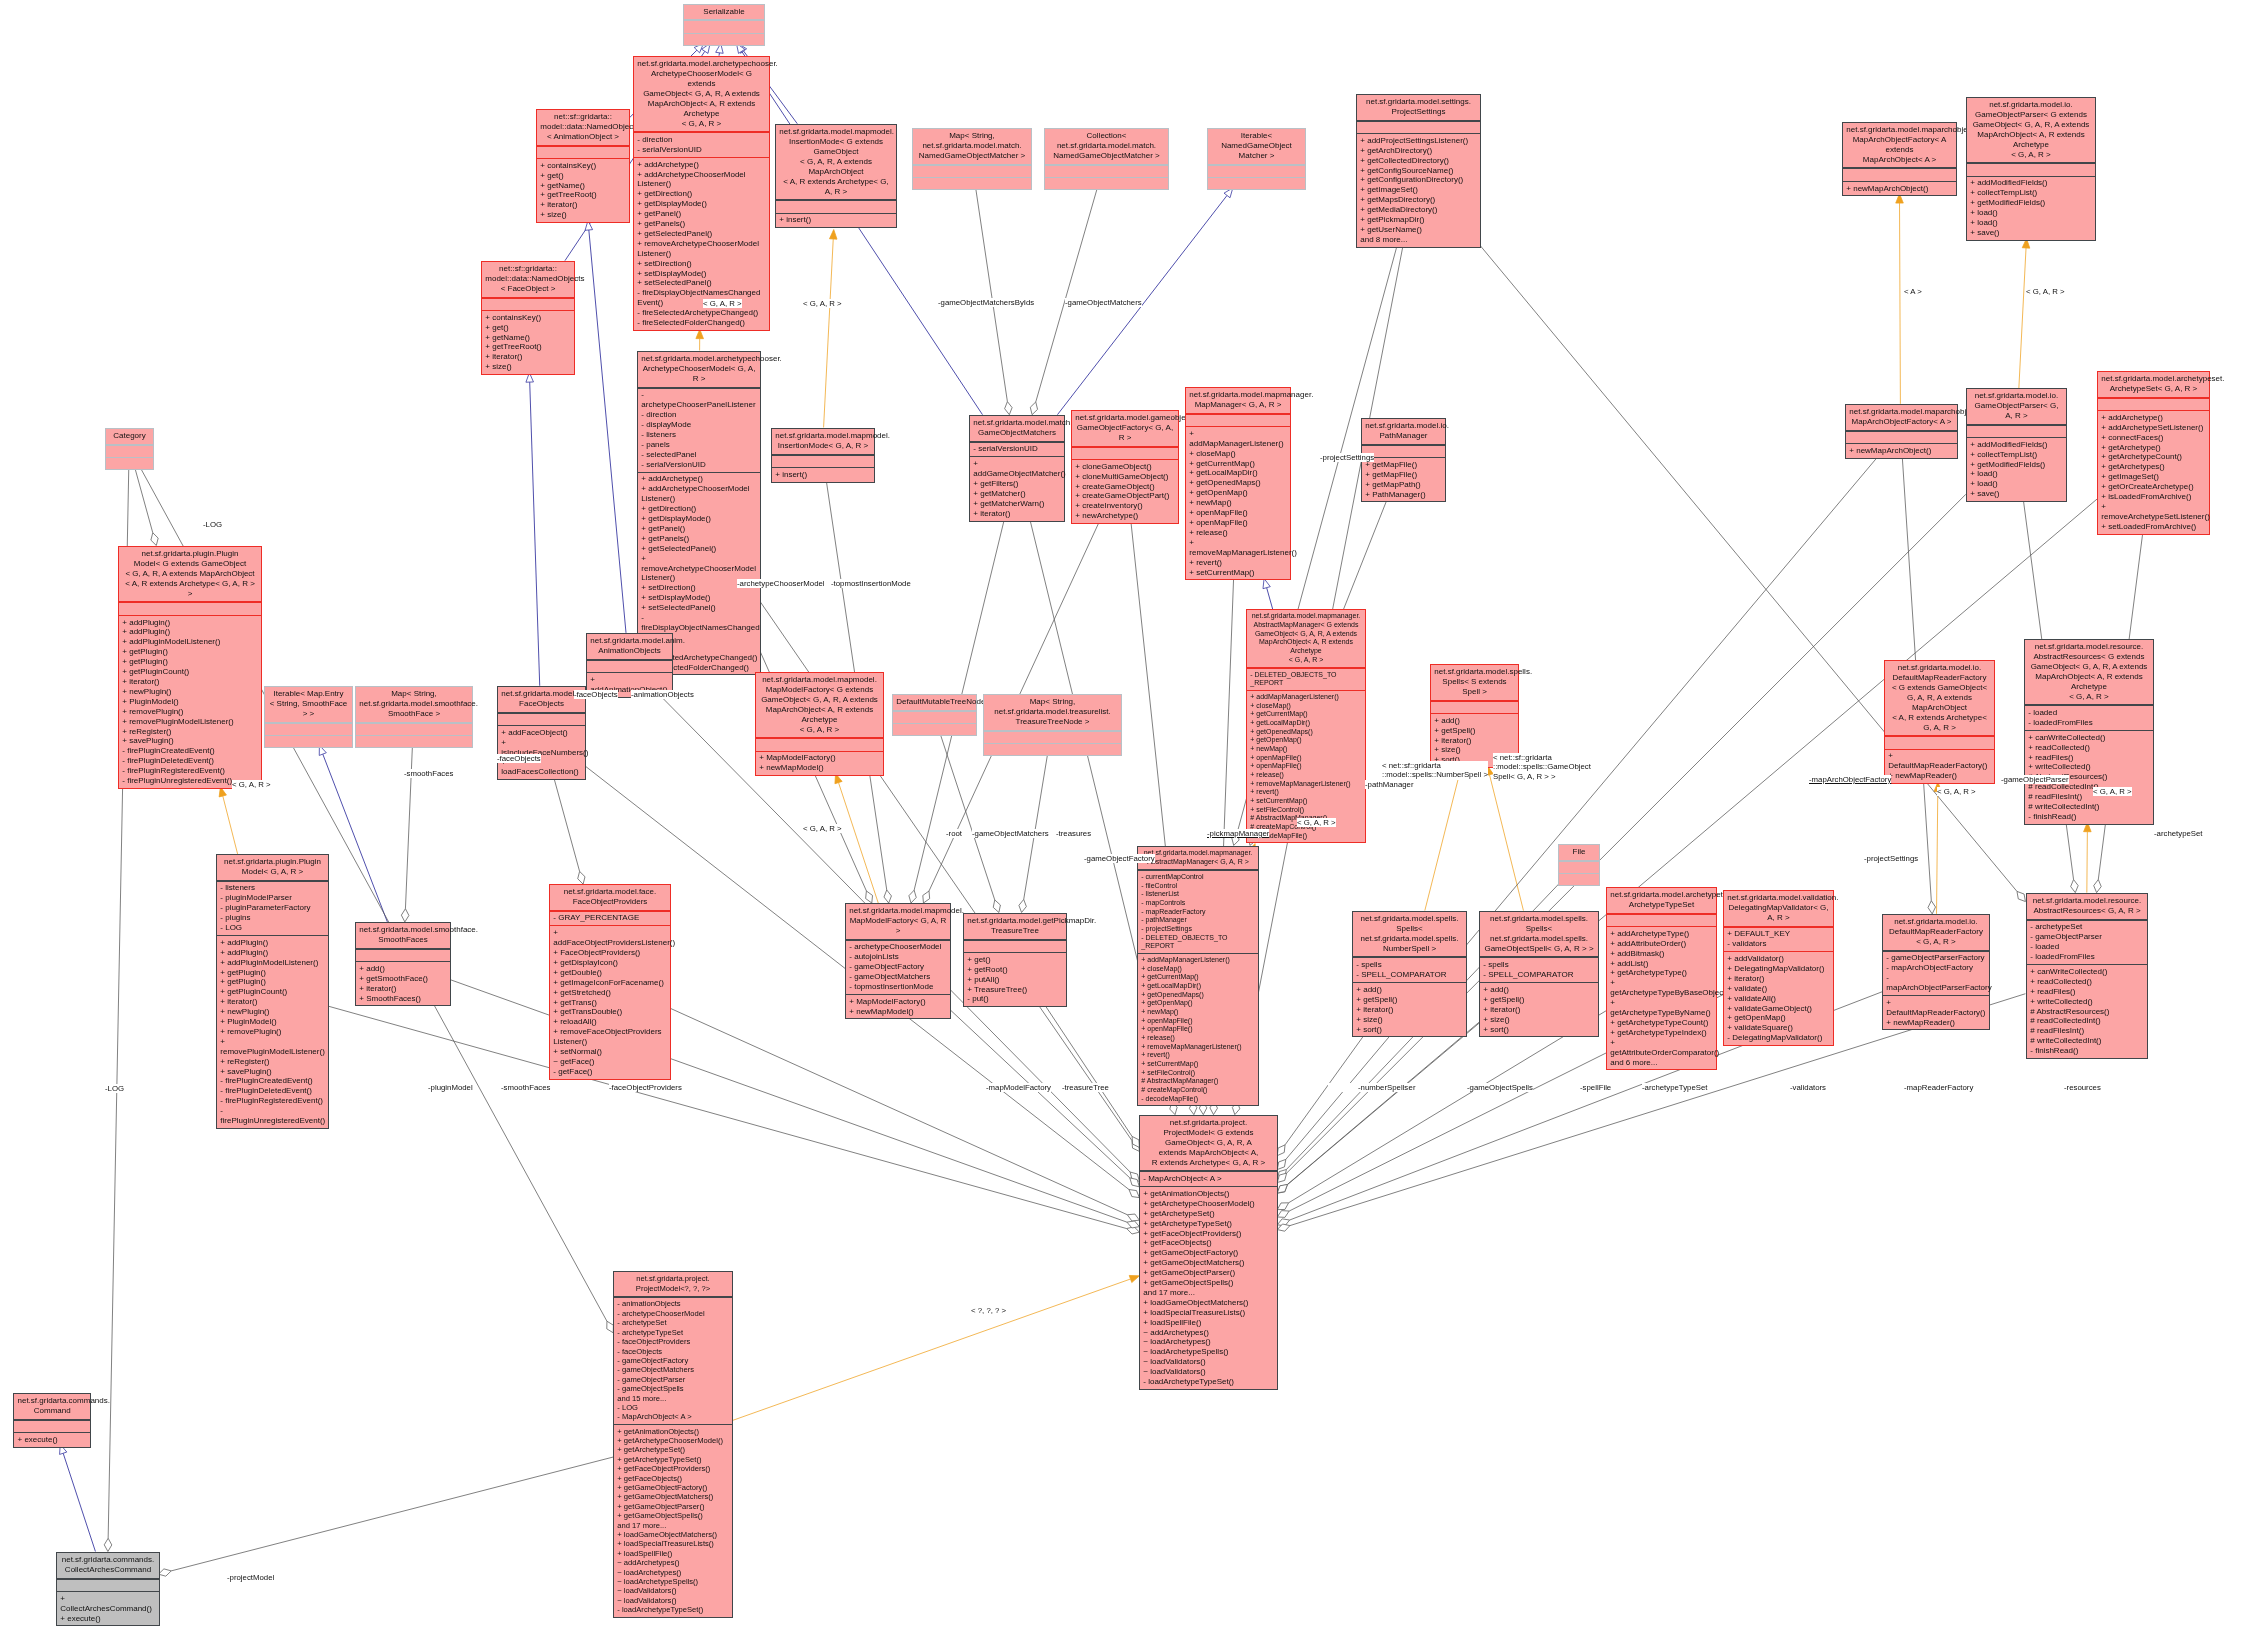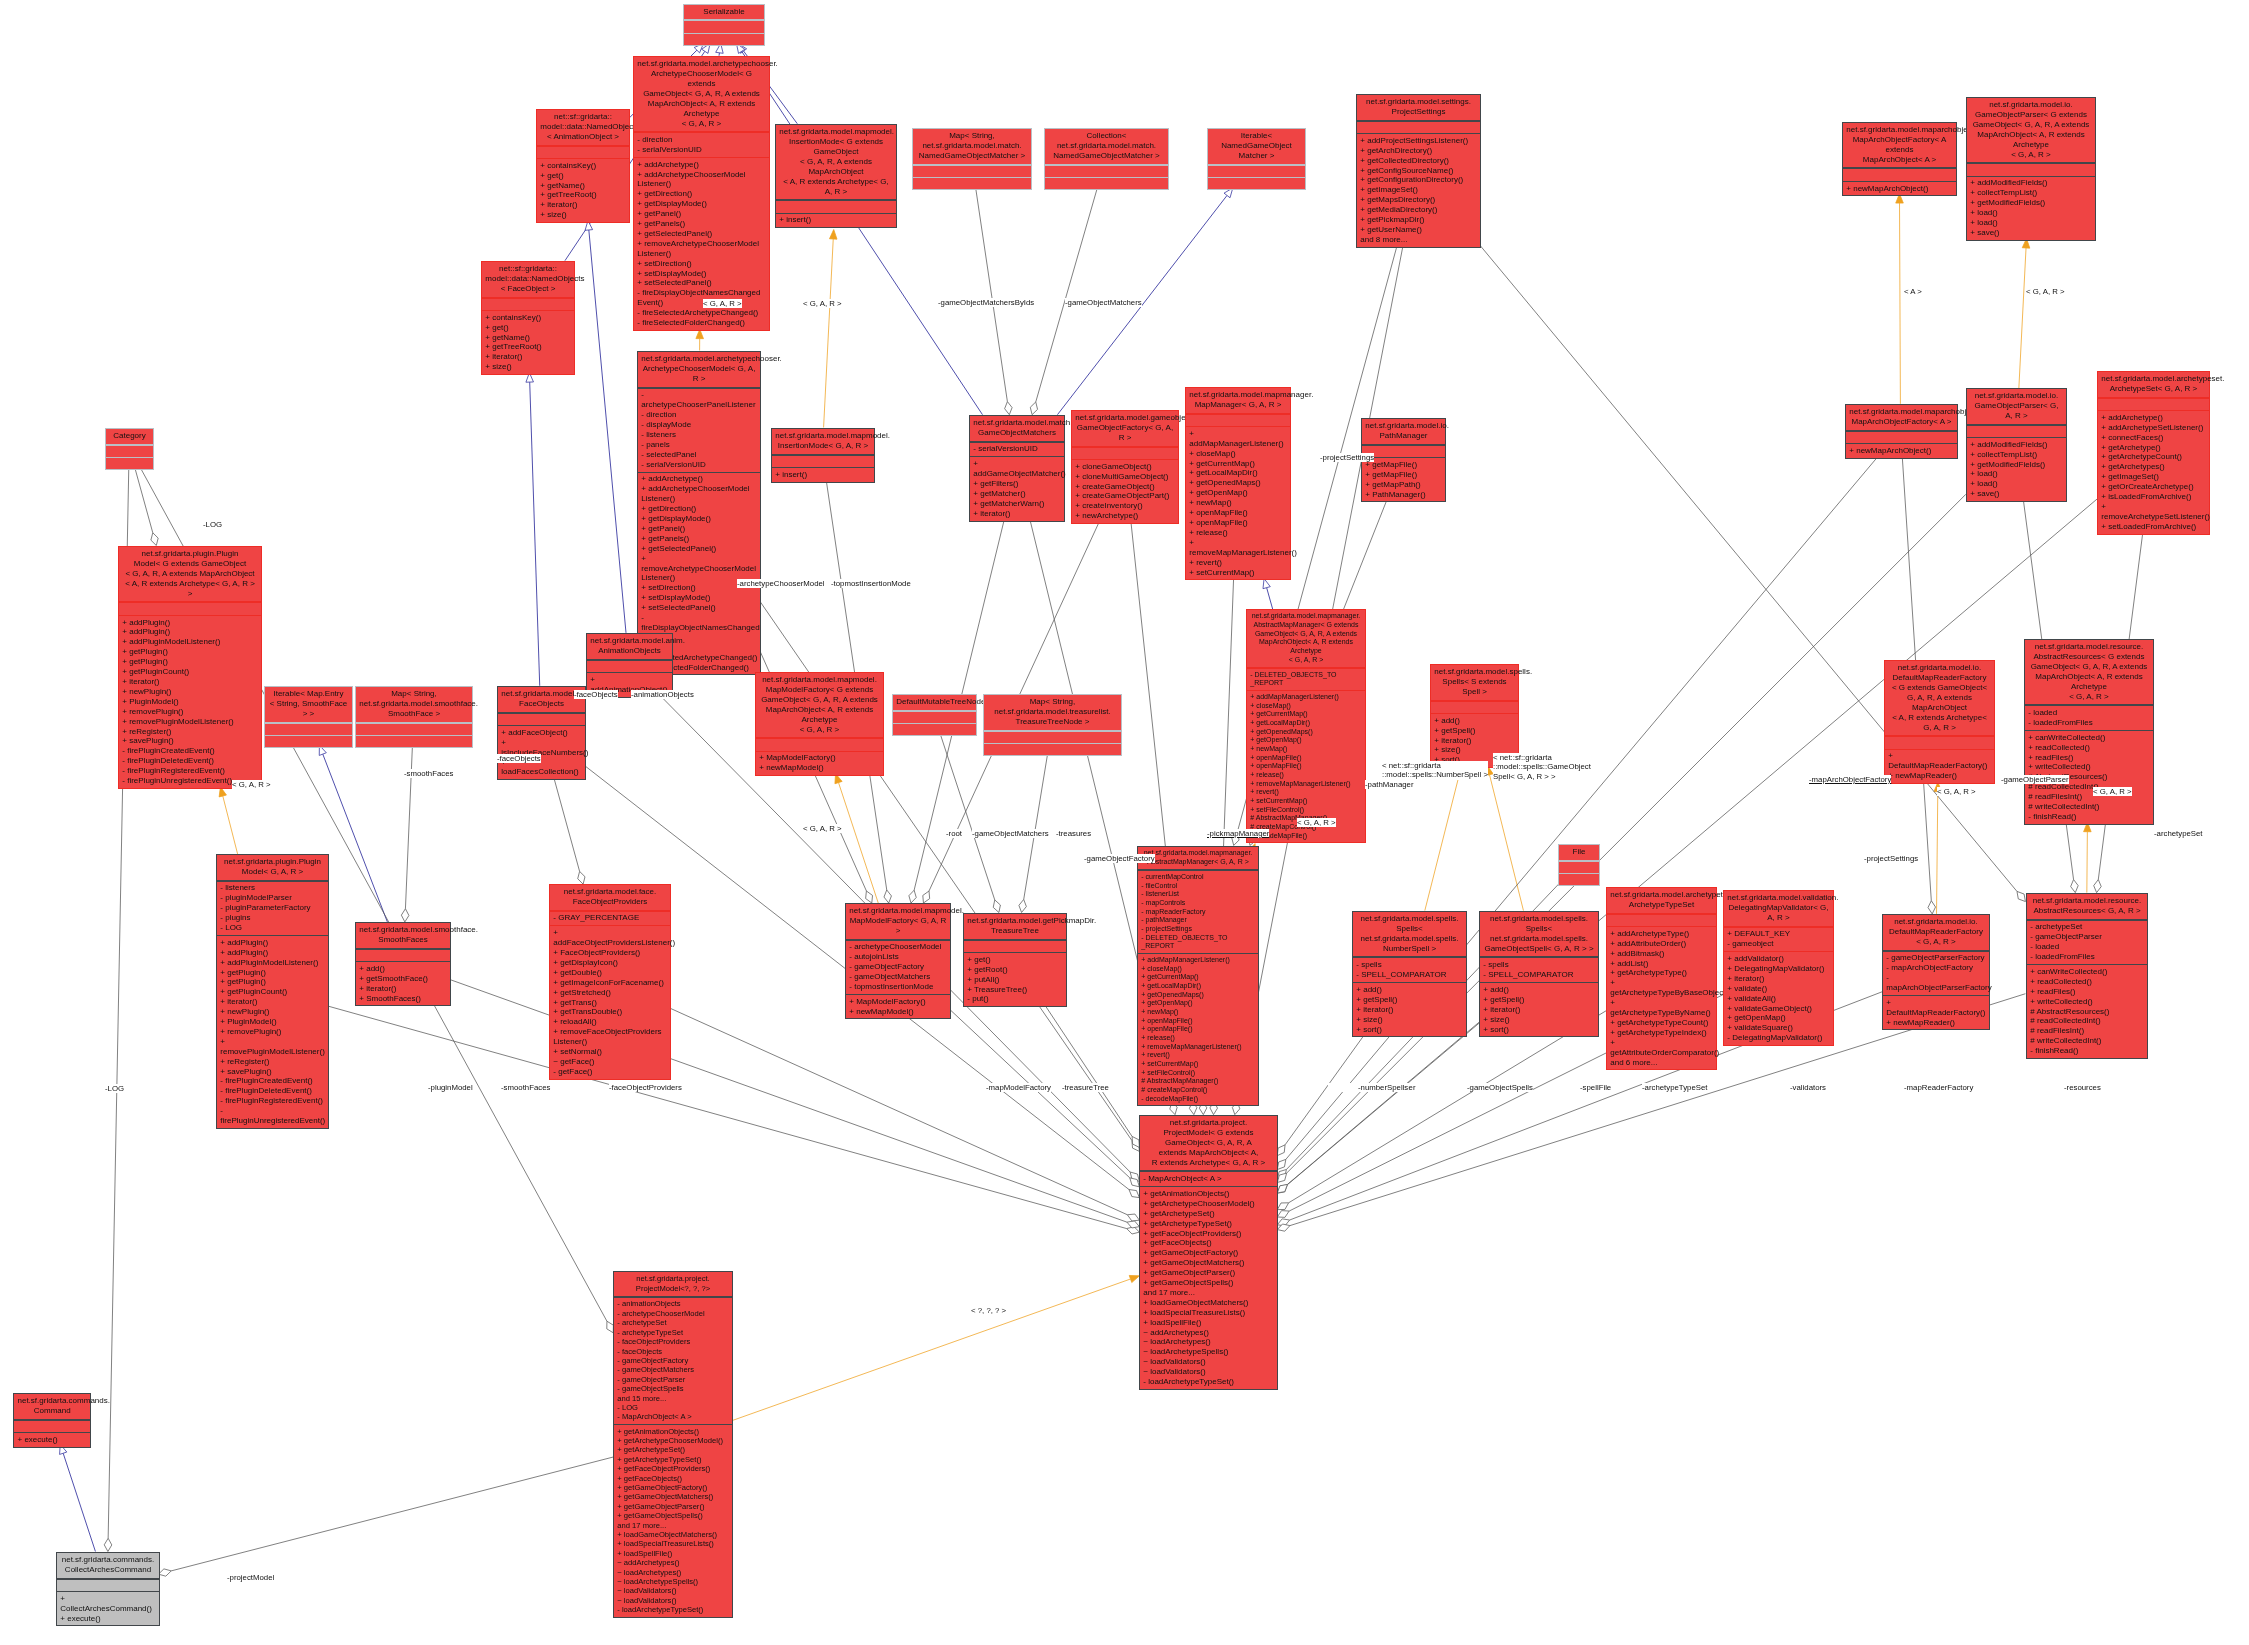--- a/index.html
+++ b/index.html
@@ -1,19 +1,19 @@
 <!DOCTYPE html>
 <html style="font-size:7.6px"><head>
 <meta charset="utf-8">
 <style>
   html,body{margin:0;padding:0;background:#ffffff;}
   body{font-family:"Liberation Sans","DejaVu Sans",sans-serif;}
   #diagram{position:relative;width:2250px;height:1645px;background:#ffffff;overflow:hidden;}
   #edges-svg{position:absolute;left:0;top:0;z-index:0;}
-  .box{position:absolute;background:#ef4444;border:0.7px solid #41464a;z-index:1;font-size:8px;line-height:1.24;color:#111;}
+  .box{position:absolute;background:#fca5a5;border:0.7px solid #41464a;z-index:1;font-size:8px;line-height:1.24;color:#111;}
   .box.red{border-color:#ee2d26;}
   .box.gray{border-color:#b9c0c6;}
   .box.bold{border-width:1.4px;}
   .box.grayfill{background:#bfbfbf;}
   .bt{padding:2.4px 3.3px;text-align:center;white-space:pre-line;border-bottom:inherit;}
   .cmp{border-top:0.7px solid #41464a;min-height:7.6px;padding:1.9px 3.3px;}
   .red > .cmp{border-top-color:#ee2d26;}
   .gray > .cmp{border-top-color:#b9c0c6;}
   .bold > .cmp{border-top-width:0.9px;}
   .mi{white-space:normal;}
@@ -758,21 +758,21 @@
         <div class="mi">+ getArchetypeTypeIndex()</div>
         <div class="mi">+ getAttributeOrderComparator()</div>
         <div class="mi">and 6 more...</div>
       </div>
     </div>
     <div class="box red" id="box-dmv" style="left: 1723px; top: 890px; width: 109px;">
       <div class="bt">net.sf.gridarta.model.validation.
 DelegatingMapValidator&lt; G, A, R &gt;</div>
       <div class="cmp">
         <div class="mi">+ DEFAULT_KEY</div>
-        <div class="mi">- gameobject</div>
+        <div class="mi">- validators</div>
       </div>
       <div class="cmp">
         <div class="mi">+ addValidator()</div>
         <div class="mi">+ DelegatingMapValidator()</div>
         <div class="mi">+ iterator()</div>
         <div class="mi">+ validate()</div>
         <div class="mi">+ validateAll()</div>
         <div class="mi">+ validateGameObject()</div>
         <div class="mi">+ getOpenMap()</div>
         <div class="mi">+ validateSquare()</div>

